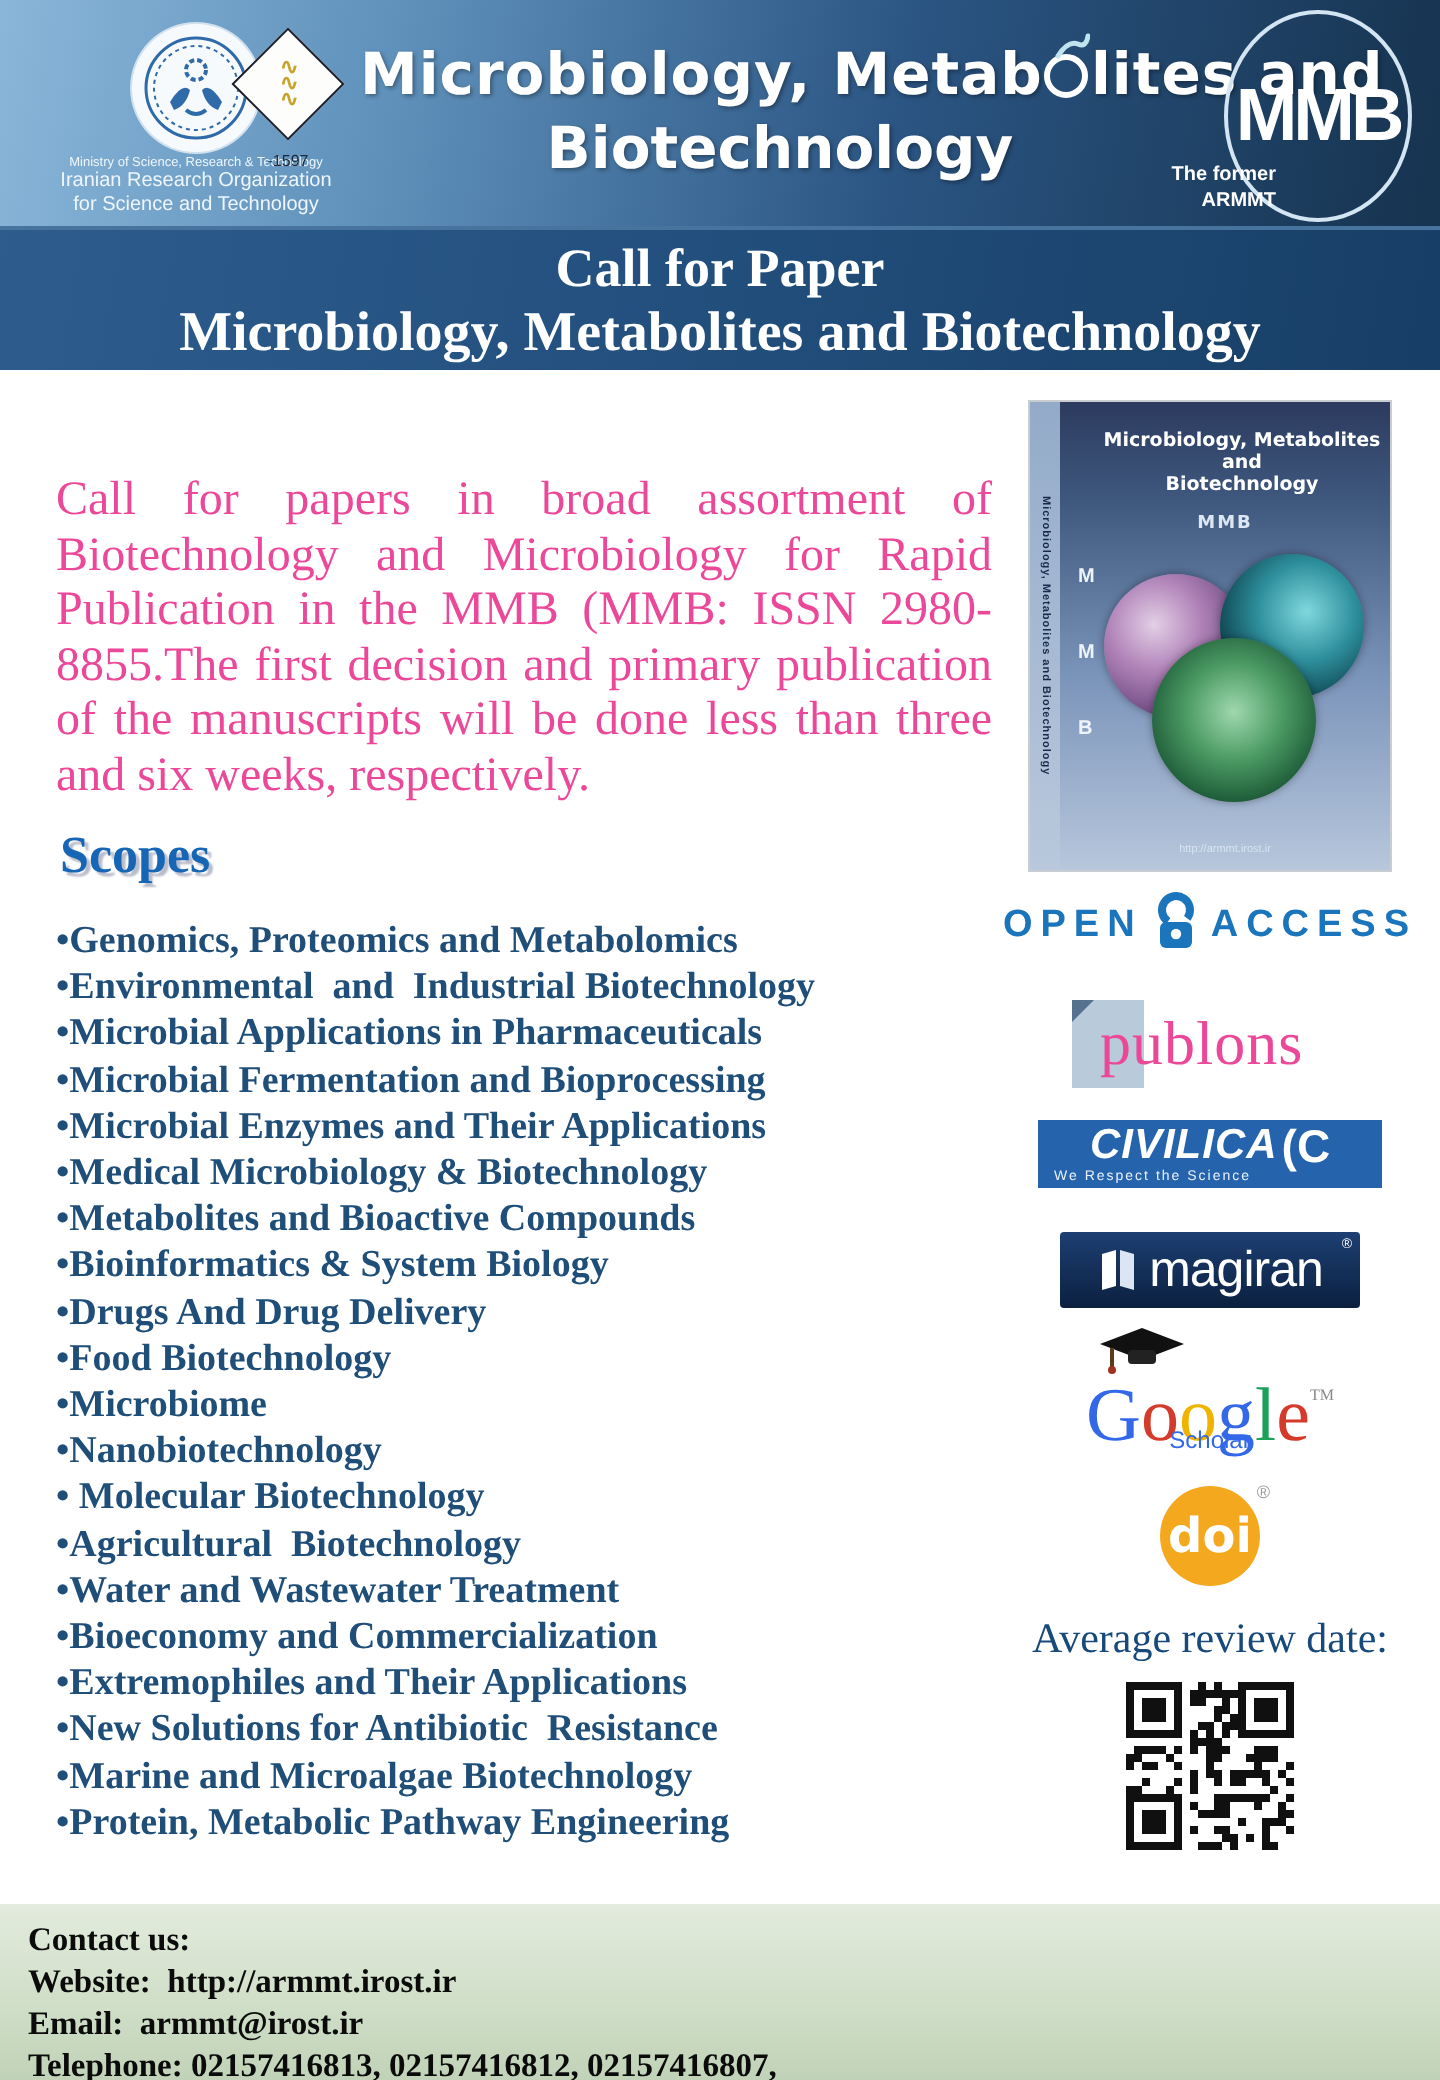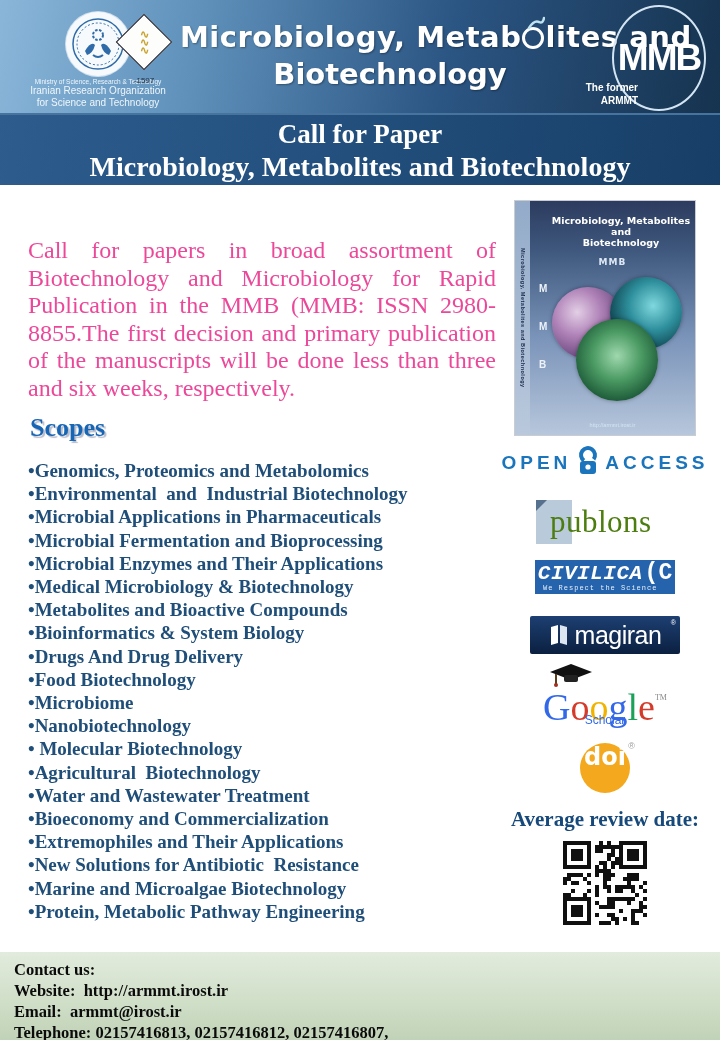--- a/index.html
+++ b/index.html
@@ -80,24 +80,24 @@
 
   .badge { display:flex; align-items:center; justify-content:center; }
   
   .open-access { margin-top:12px; height:30px; gap:4px; }
   .oa-word { color:#1b75bc; font-family:"Liberation Sans",sans-serif; font-weight:bold; font-size:19px; letter-spacing:4px; }
   
   .publons { margin-top:20px; position:relative; height:48px; width:150px; }
   .publons-page { position:absolute; left:6px; top:2px; width:36px; height:44px; background:#b9cada; }
   .publons-page::before { content:""; position:absolute; left:0; top:0; border-style:solid;
     border-width:11px 11px 0 0; border-color:#55718e transparent transparent transparent; }
-  .publons-word { position:absolute; left:20px; top:6px; font-size:31px; color:#4d7c0f; letter-spacing:.5px; }
-  
-  .civilica { margin-top:14px; width:140px; height:34px; background:#2563ad; position:relative;
-    color:#fff; font-family:Liberation Mono, monospace; }
+  .publons-word { position:absolute; left:20px; top:6px; font-size:31px; color:#ec4899; letter-spacing:.5px; }
+  
+  .civilica { margin-top:14px; width:172px; height:34px; background:#2563ad; position:relative;
+    color:#fff; font-family:Liberation Sans, sans-serif; }
   .civ-row { display:flex; align-items:center; justify-content:center; height:26px; }
   .civ-name { font-weight:bold; font-size:21px; letter-spacing:.5px; font-style:italic; }
   .civ-c { font-weight:bold; font-size:23px; margin-left:2px; }
   .civ-tag { position:absolute; left:8px; bottom:2px; font-size:7px; letter-spacing:1px; color:#e8f0fa; }
   
   .magiran { margin-top:22px; width:150px; height:38px; background:linear-gradient(180deg,#1d3f72,#0b2040);
     border-radius:2px; gap:6px; position:relative; }
   .book-icon { width:20px; height:22px; }
   .magiran-word { color:#fff; font-family:"Liberation Sans",sans-serif; font-weight:normal; font-size:25px; letter-spacing:-.5px; }
   .magiran-reg { position:absolute; right:4px; top:3px; color:#fff; font-size:7px; font-family:"Liberation Sans",sans-serif; }
@@ -105,25 +105,25 @@
   .gscholar { margin-top:14px; position:relative; width:170px; height:56px; text-align:center; }
   .g-letters { font-family:"Liberation Serif",serif; font-size:38px; line-height:40px; margin-top:10px; }
   .gl-0{color:#3369e8;} .gl-1{color:#d43b2a;} .gl-2{color:#f0b400;} .gl-3{color:#3369e8;} .gl-4{color:#1ba158;} .gl-5{color:#d43b2a;}
   .g-tm { font-size:8px; color:#888; vertical-align:20px; }
   .cap-icon { position:absolute; left:28px; top:-6px; }
   .scholar-label { position:absolute; left:0; right:0; bottom:-3px; font-family:"Liberation Sans",sans-serif;
     font-size:12px; color:#3369e8; }
   
   .doi { margin-top:19px; position:relative; width:60px; height:50px; }
   .doi-circle { width:50px; height:50px; margin:0 auto; background:#f4a81d; border-radius:50%;
-    display:flex; justify-content:center; }
+    display:flex; align-items:center; justify-content:center; }
   .doi-word { color:#fff; font-family:"DejaVu Sans",sans-serif; font-weight:bold; font-size:24px; }
   .doi-reg { position:absolute; right:0; top:-2px; color:#9a9a9a; font-size:9px; font-family:"Liberation Sans",sans-serif; }
   
-  .review { margin-top:14px; text-align:center; color:#17497a; font-weight:bold; font-size:21px; line-height:25px; }
+  .review { margin-top:14px; text-align:center; color:#17497a; font-weight:normal; font-size:21px; line-height:25px; }
   
   .qr { margin-top:9px; width:84px; height:84px; background:#fff; display:grid;
     grid-template-columns:repeat(21,4px); grid-template-rows:repeat(21,4px); }
   .qr div.on { background:#101010; }
 
   
   .footer { position:absolute; top:952px; left:0; width:720px; height:88px;
     background:linear-gradient(180deg,#e2ebdd 0%, #cfdec7 60%, #c0d2b7 100%);
     padding:7px 0 0 14px; }
   .footer div { color:#0b0b0b; font-weight:bold; font-size:16.5px; line-height:21px; white-space:pre-wrap; }

